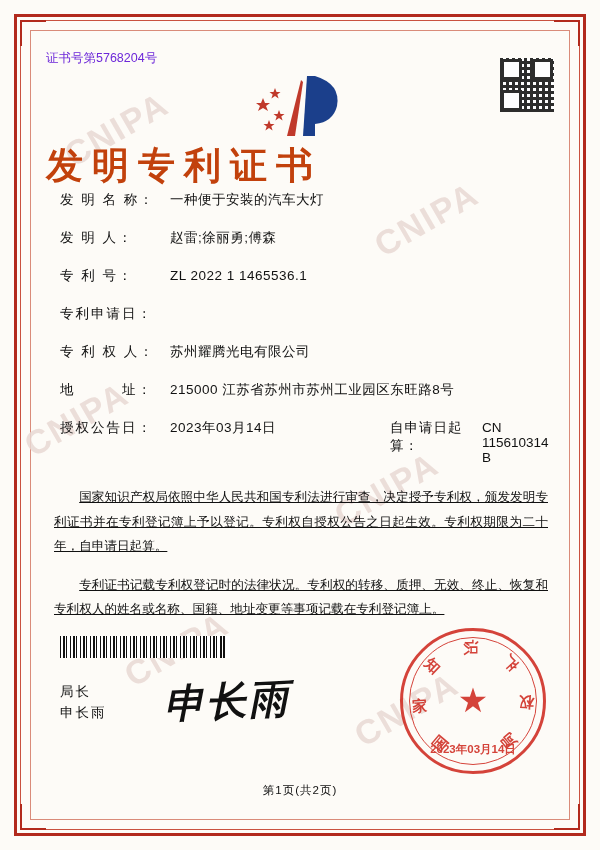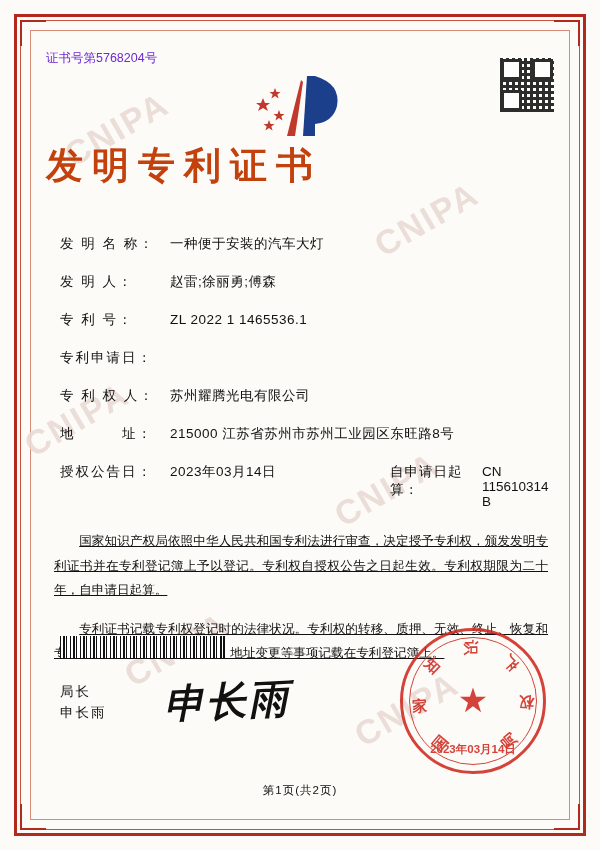--- a/index.html
+++ b/index.html
@@ -120,21 +120,20 @@
     text-align: left;
     font-family: "DejaVu Serif", serif;
     font-size: 37px;
     font-weight: bold;
     letter-spacing: 9px;
     color: #c2410c;
     margin-top: 74px;
   }
 
   .fields {
-    margin-top: 44px;
     padding-left: 14px;
   }
   .field-row {
     display: flex;
     align-items: baseline;
     margin-bottom: 20px;
     font-size: 13.5px;
     color: #111;
   }
   .field-label {

